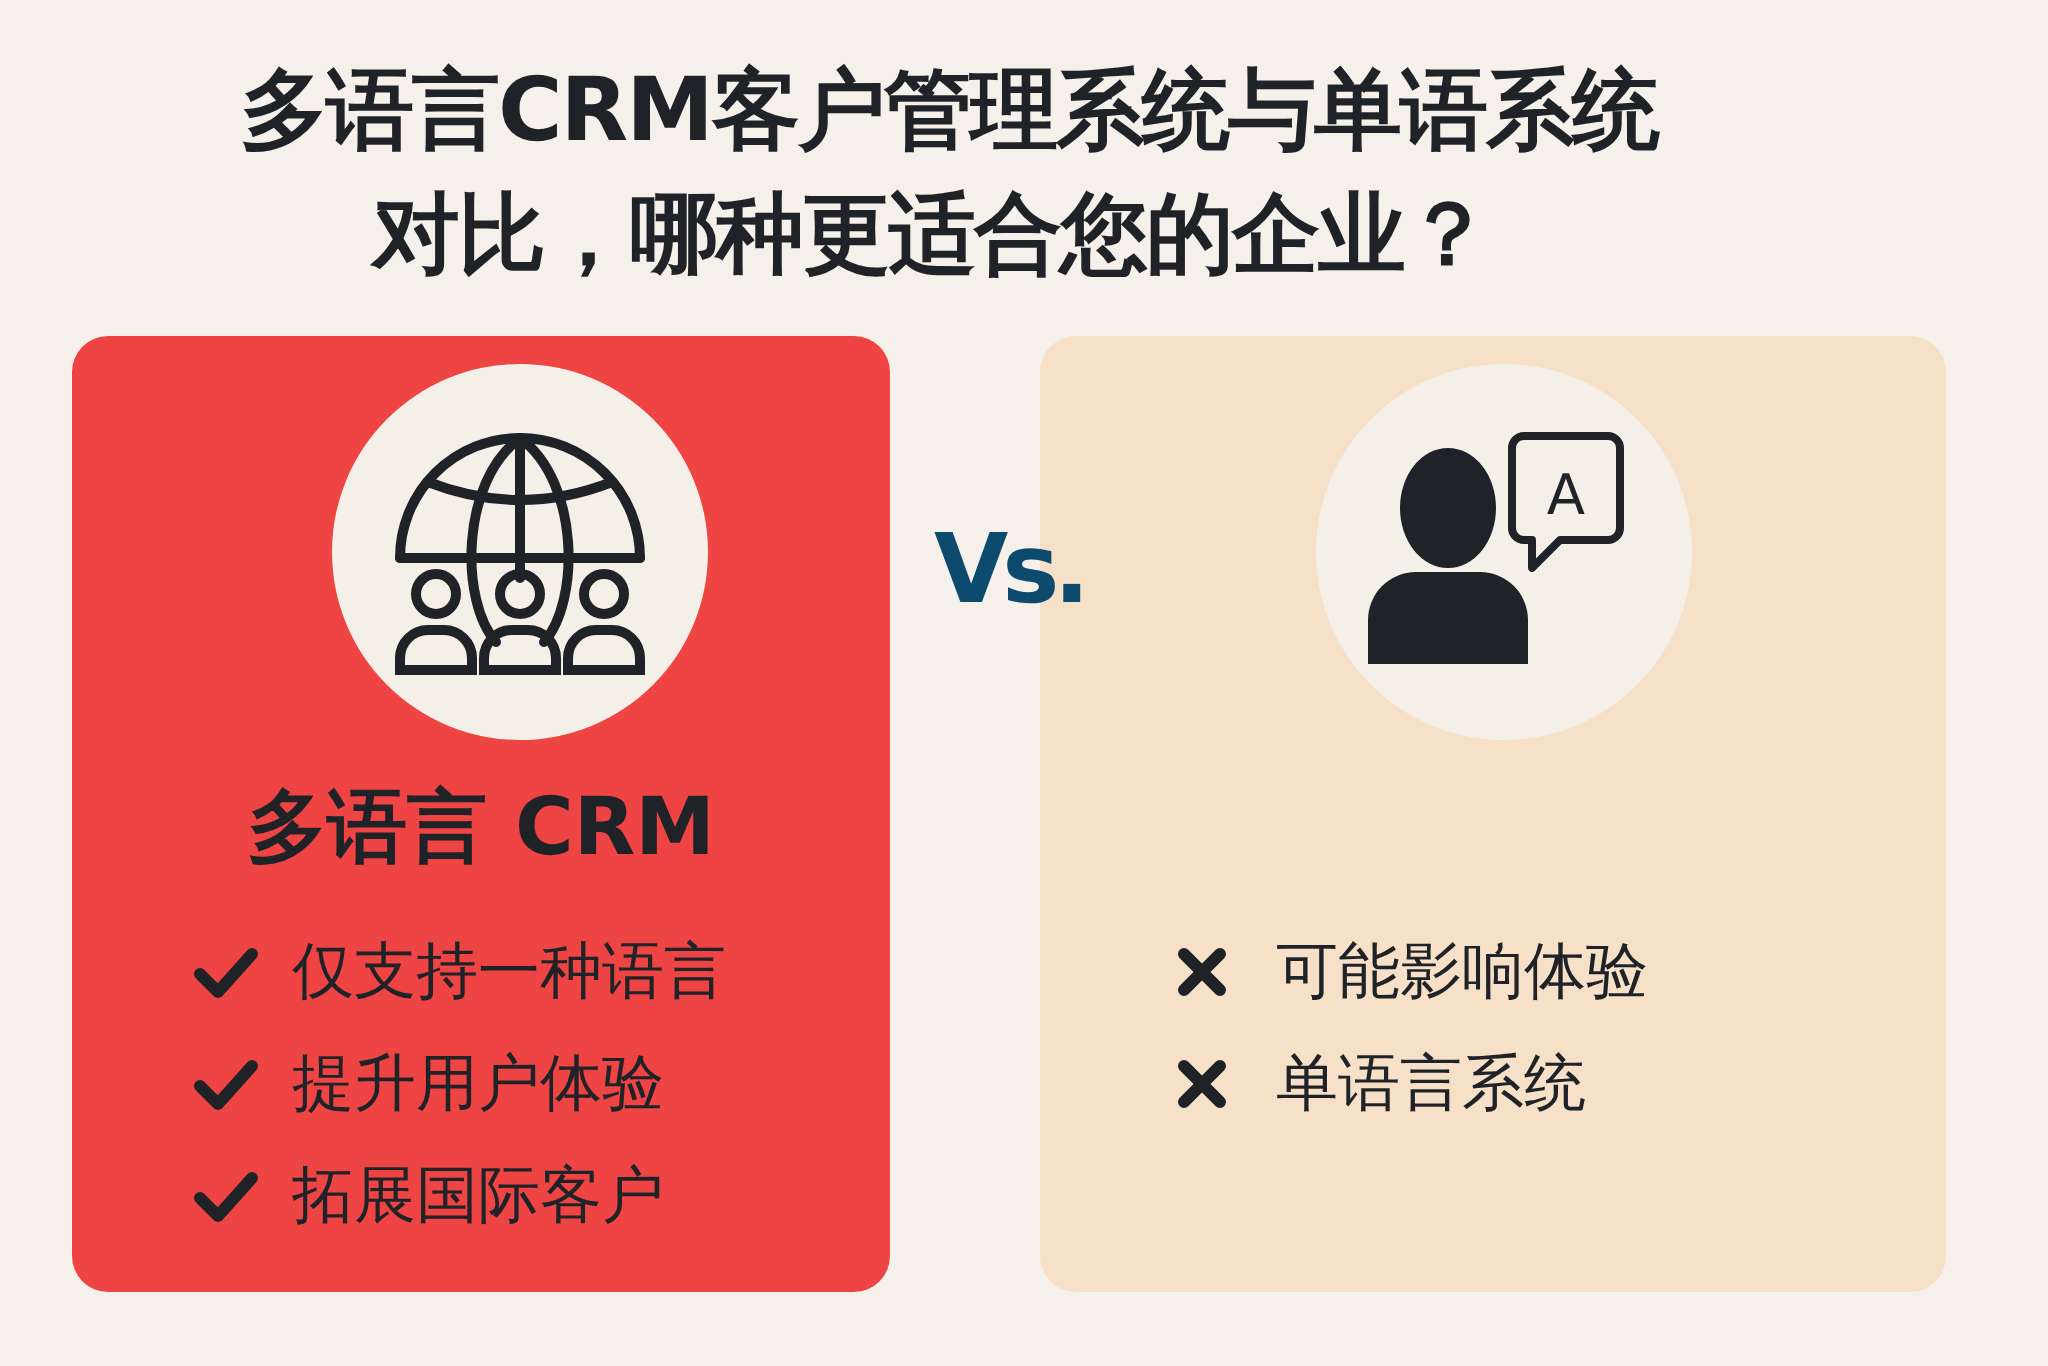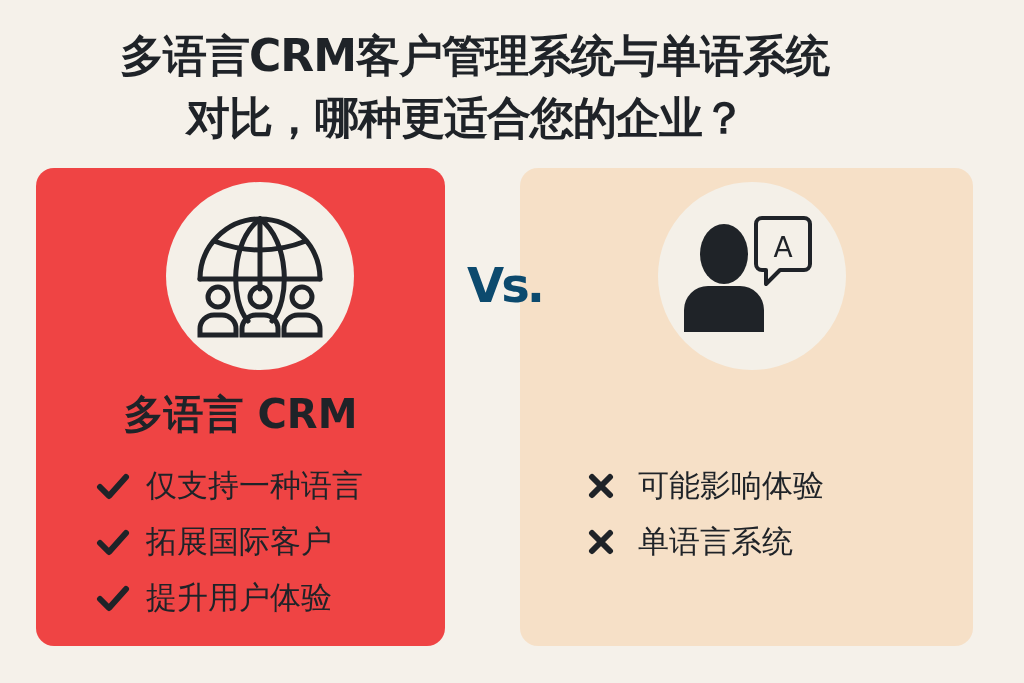--- a/index.html
+++ b/index.html
@@ -73,29 +73,29 @@
           </svg>
         </span>
       <span>仅支持一种语言</span>
     </li>
     <li>
       <span class="mark">
           <svg width="34" height="28" viewBox="0 0 34 28">
             <path d="M4 15 L13 24 L30 5" fill="none" stroke="#1f2328" stroke-width="6" stroke-linecap="round" stroke-linejoin="round"></path>
           </svg>
         </span>
-      <span>拓展国际客户</span>
+      <span>提升用户体验</span>
     </li>
     <li>
       <span class="mark">
           <svg width="34" height="28" viewBox="0 0 34 28">
             <path d="M4 15 L13 24 L30 5" fill="none" stroke="#1f2328" stroke-width="6" stroke-linecap="round" stroke-linejoin="round"></path>
           </svg>
         </span>
-      <span>提升用户体验</span>
+      <span>拓展国际客户</span>
     </li>
   </ul>
 </div>
 
 <div class="card right">
   <div class="icon-circle">
     <svg width="140" height="120" viewBox="0 0 140 120">
       <ellipse cx="42" cy="38" rx="24" ry="30" fill="#1f2328"></ellipse>
       <path d="M2 116 v-22 a24 24 0 0 1 24 -24 h32 a24 24 0 0 1 24 24 v22 z" fill="#1f2328"></path>
       <path d="M80 2 h42 a6 6 0 0 1 6 6 v40 a6 6 0 0 1 -6 6 h-24 l-14 14 v-14 h-4 a6 6 0 0 1 -6 -6 v-40 a6 6 0 0 1 6 -6 z" fill="none" stroke="#1f2328" stroke-width="4" stroke-linejoin="round"></path>

